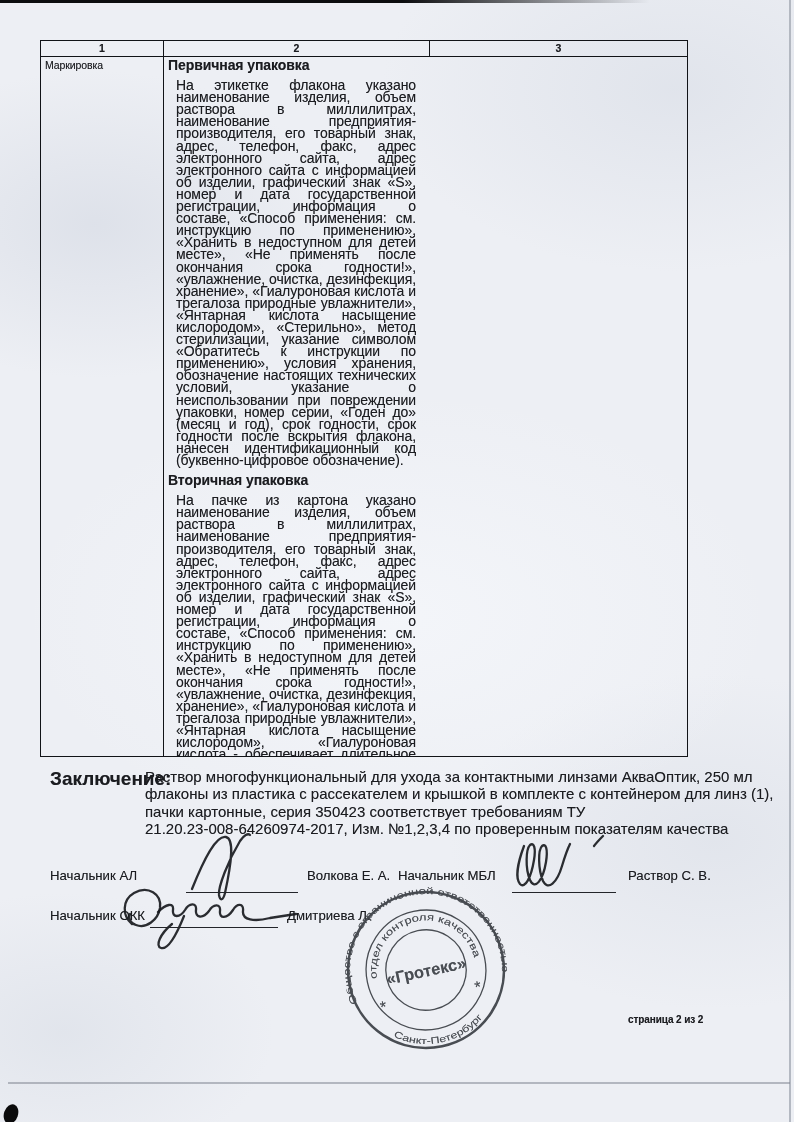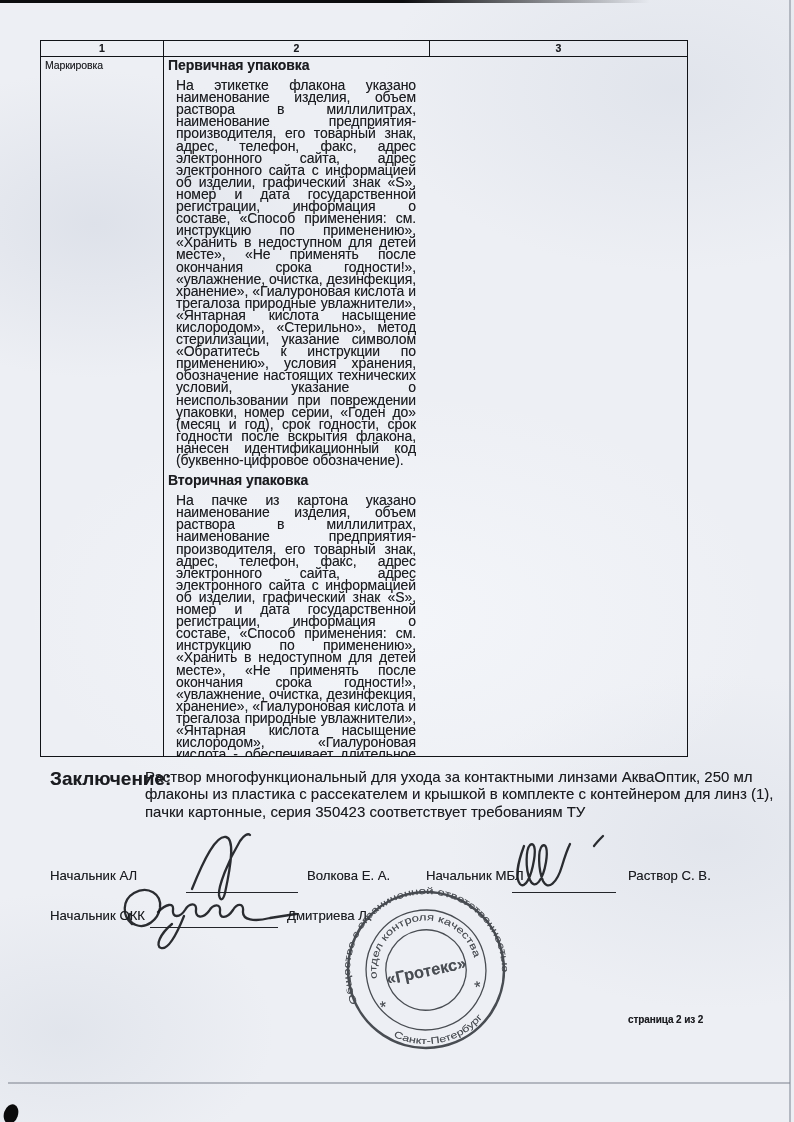--- a/index.html
+++ b/index.html
@@ -80,30 +80,31 @@
         <p class="sec-b">На пачке из картона указано наименование изделия, объем раствора в миллилитрах, наименование предприятия-производителя, его товарный знак, адрес, телефон, факс, адрес электронного сайта, адрес электронного сайта с информацией об изделии, графический знак «S», номер и дата государственной регистрации, информация о составе, «Способ применения: см. инструкцию по применению», «Хранить в недоступном для детей месте», «Не применять после окончания срока годности!», «увлажнение, очистка, дезинфекция, хранение», «Гиалуроновая кислота и трегалоза природные увлажнители», «Янтарная кислота насыщение кислородом», «Гиалуроновая кислота - обеспечивает длительное увлажнение и мягкое скольжение линзы по поверхности роговицы», «Янтарная кислота - природный антиоксидант, снижает явление гипоксии», «Трегалоза - дополняет увлажняющее и антиоксидантное действия», «Стерильно», метод стерилизации, указание символом «Обратитесь к инструкции по применению», условия хранения, обозначение настоящих технических условий, указание о неиспользовании при повреждении упаковки, номер серии, «Годен до» (месяц и год), срок годности, срок годности после вскрытия флакона, штриховой код, нанесен идентификационный код (буквенно-цифровое обозначение). Дополнительно на пачках с контейнером для линз указано «+ контейнер для линз», нанесена информация рекламного характера: графическая иллюстрация с надписью "так же для силикон-гидрогелевых и жестких линз".</p>
       </div>
     </div>
   </div>
 
   <div class="conclusion-label">Заключение:</div>
   <div class="conclusion-text">
     <div>Раствор многофункциональный для ухода за контактными линзами АкваОптик, 250 мл</div>
     <div>флаконы из пластика с рассекателем и крышкой в комплекте с контейнером для линз (1),</div>
     <div>пачки картонные, серия 350423 соответствует требованиям ТУ</div>
+    <div>21.20.23-008-64260974-2017, Изм. №1,2,3,4 по проверенным показателям качества</div>
   </div>
 
   <div class="sig-label" style="left:50px;top:868px;">Начальник АЛ</div>
   <svg class="sig-svg" style="left:178px;top:831px;" width="130" height="70" viewBox="0 0 130 70">
     <path d="M 14 58 C 26 28 38 4 48 6 C 57 8 53 34 47 62 C 45 70 42 70 41 64 C 40 56 50 30 62 10 C 66 4 70 2 72 4"></path>
   </svg>
   <div class="sig-line" style="left:186px;top:892px;width:112px;"></div>
   <div class="sig-label" style="left:307px;top:868px;">Волкова Е. А.</div>
 
-  <div class="sig-label" style="left:398px;top:868px;margin-left:28px;">Начальник МБЛ</div>
+  <div class="sig-label" style="left:398px;top:868px;">Начальник МБЛ</div>
   <svg class="sig-svg" style="left:508px;top:834px;" width="120" height="60" viewBox="0 0 120 60">
     <path d="M 16 12 C 10 28 7 44 12 50 C 17 55 23 44 26 26 C 28 14 26 8 22 11 C 18 15 17 34 22 46 C 27 57 35 46 38 28 C 40 15 38 9 34 12 C 30 16 30 35 35 47 C 40 57 49 49 54 32 C 57 22 60 14 62 10"></path>
     <path d="M 86 12 C 89 8 92 5 95 2"></path>
   </svg>
   <div class="sig-line" style="left:512px;top:892px;width:104px;"></div>
   <div class="sig-label" style="left:628px;top:868px;">Раствор С. В.</div>
 
   <div class="sig-label" style="left:50px;top:908px;">Начальник ОКК</div>
   <svg class="sig-svg" style="left:118px;top:880px;" width="220" height="75" viewBox="0 0 220 75">
     <path d="M 14 44 C 4 36 4 20 16 13 C 30 5 44 14 42 28 C 40 40 28 49 18 45 C 12 43 10 38 12 34"></path>

